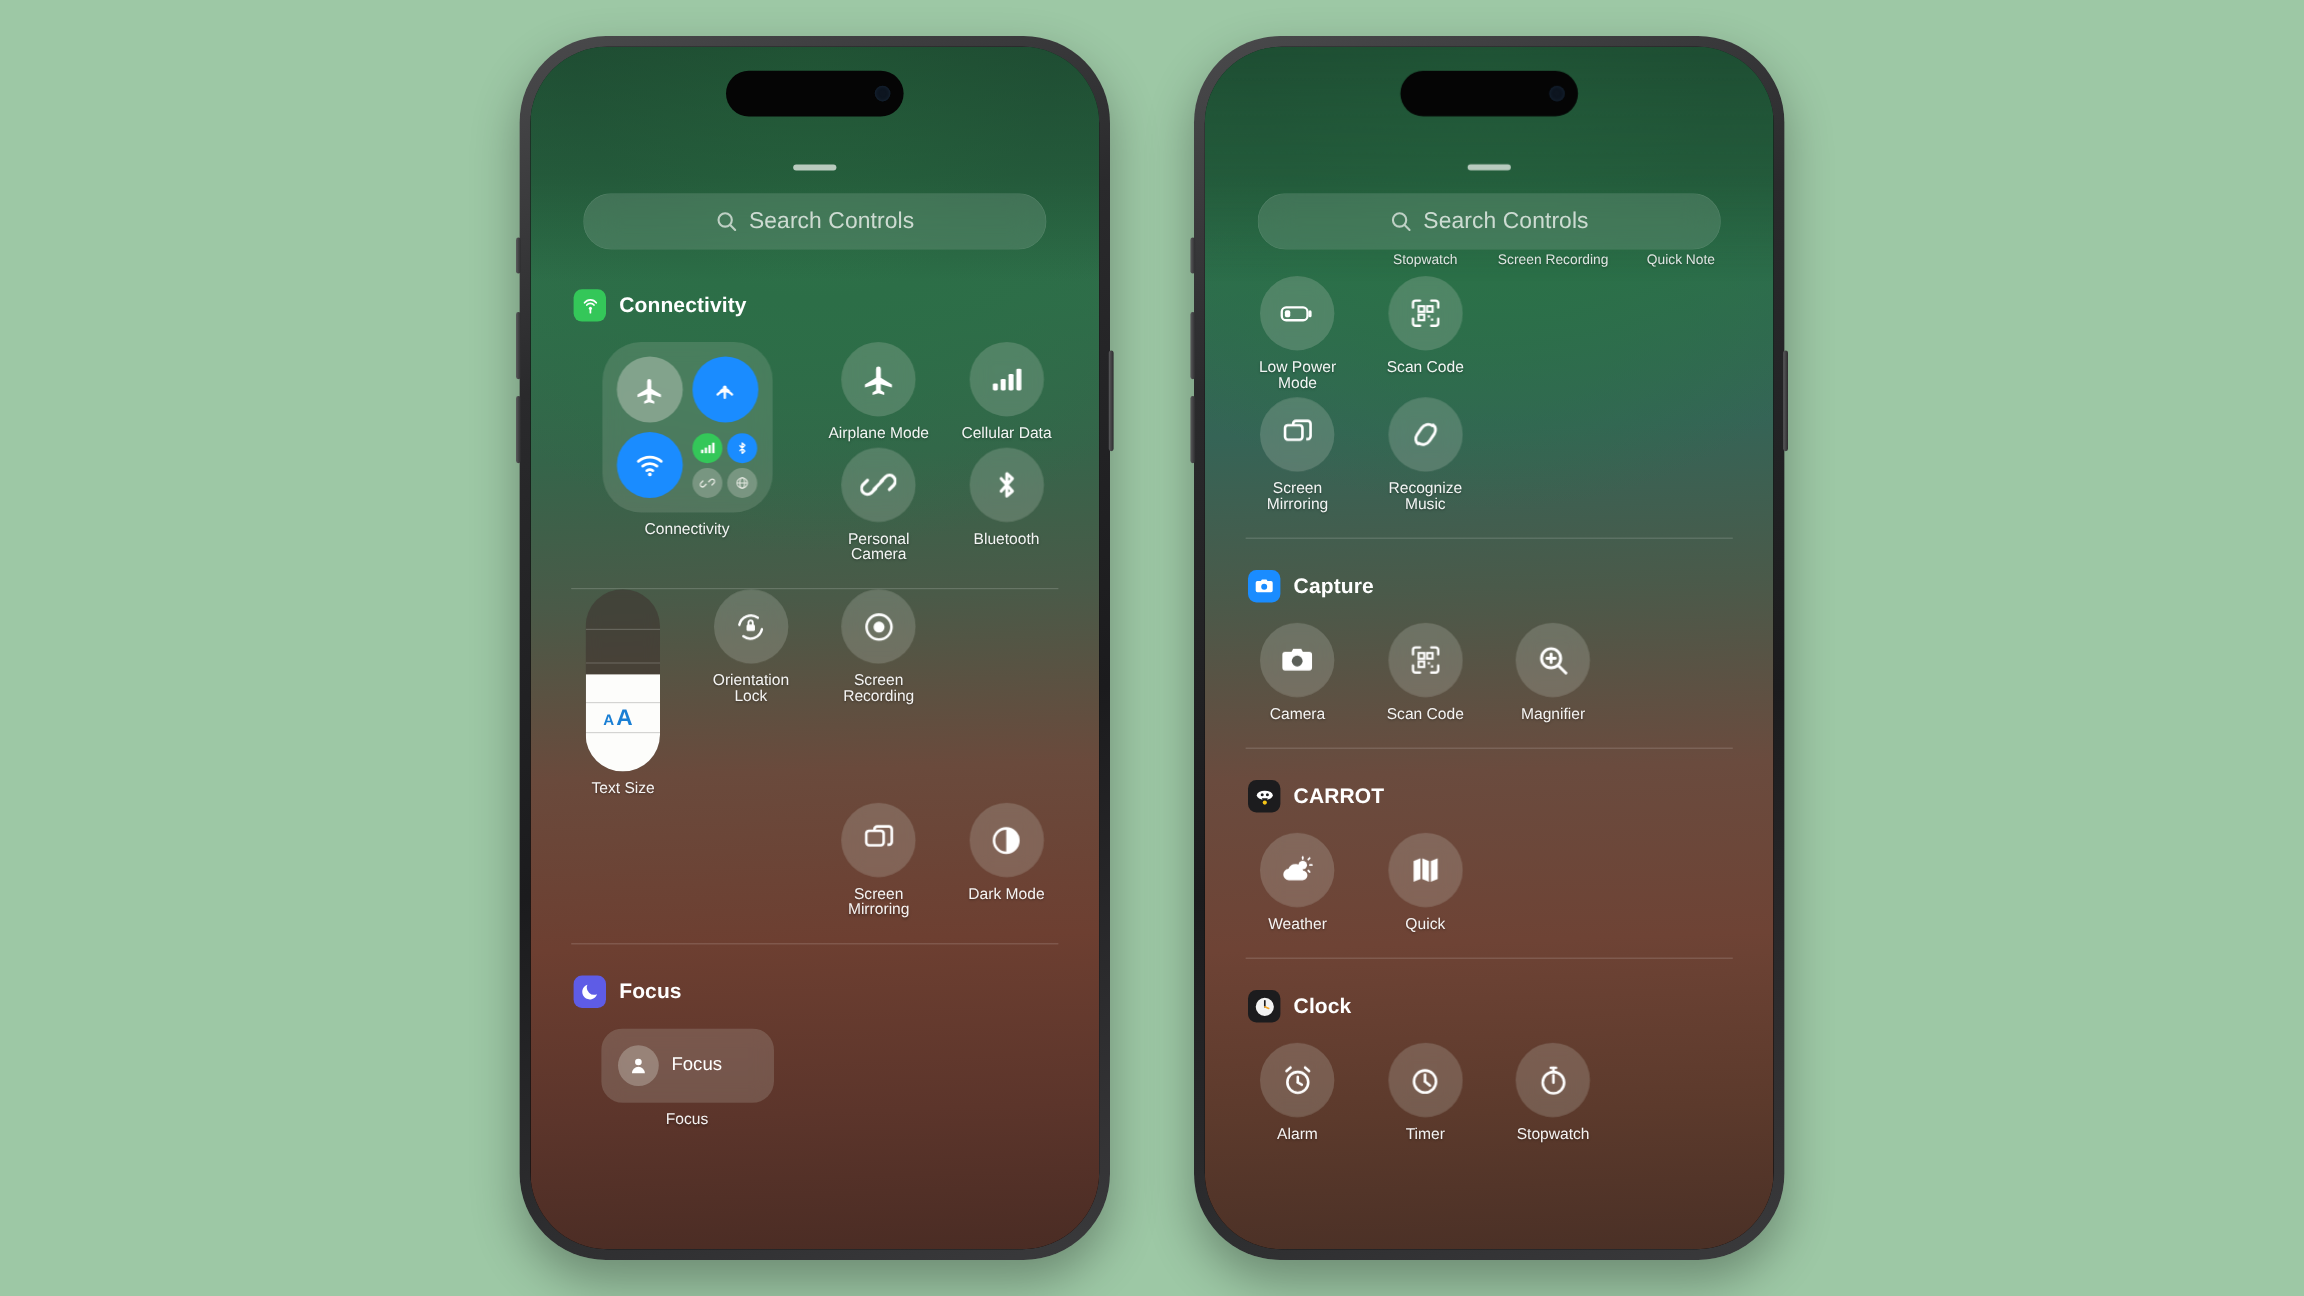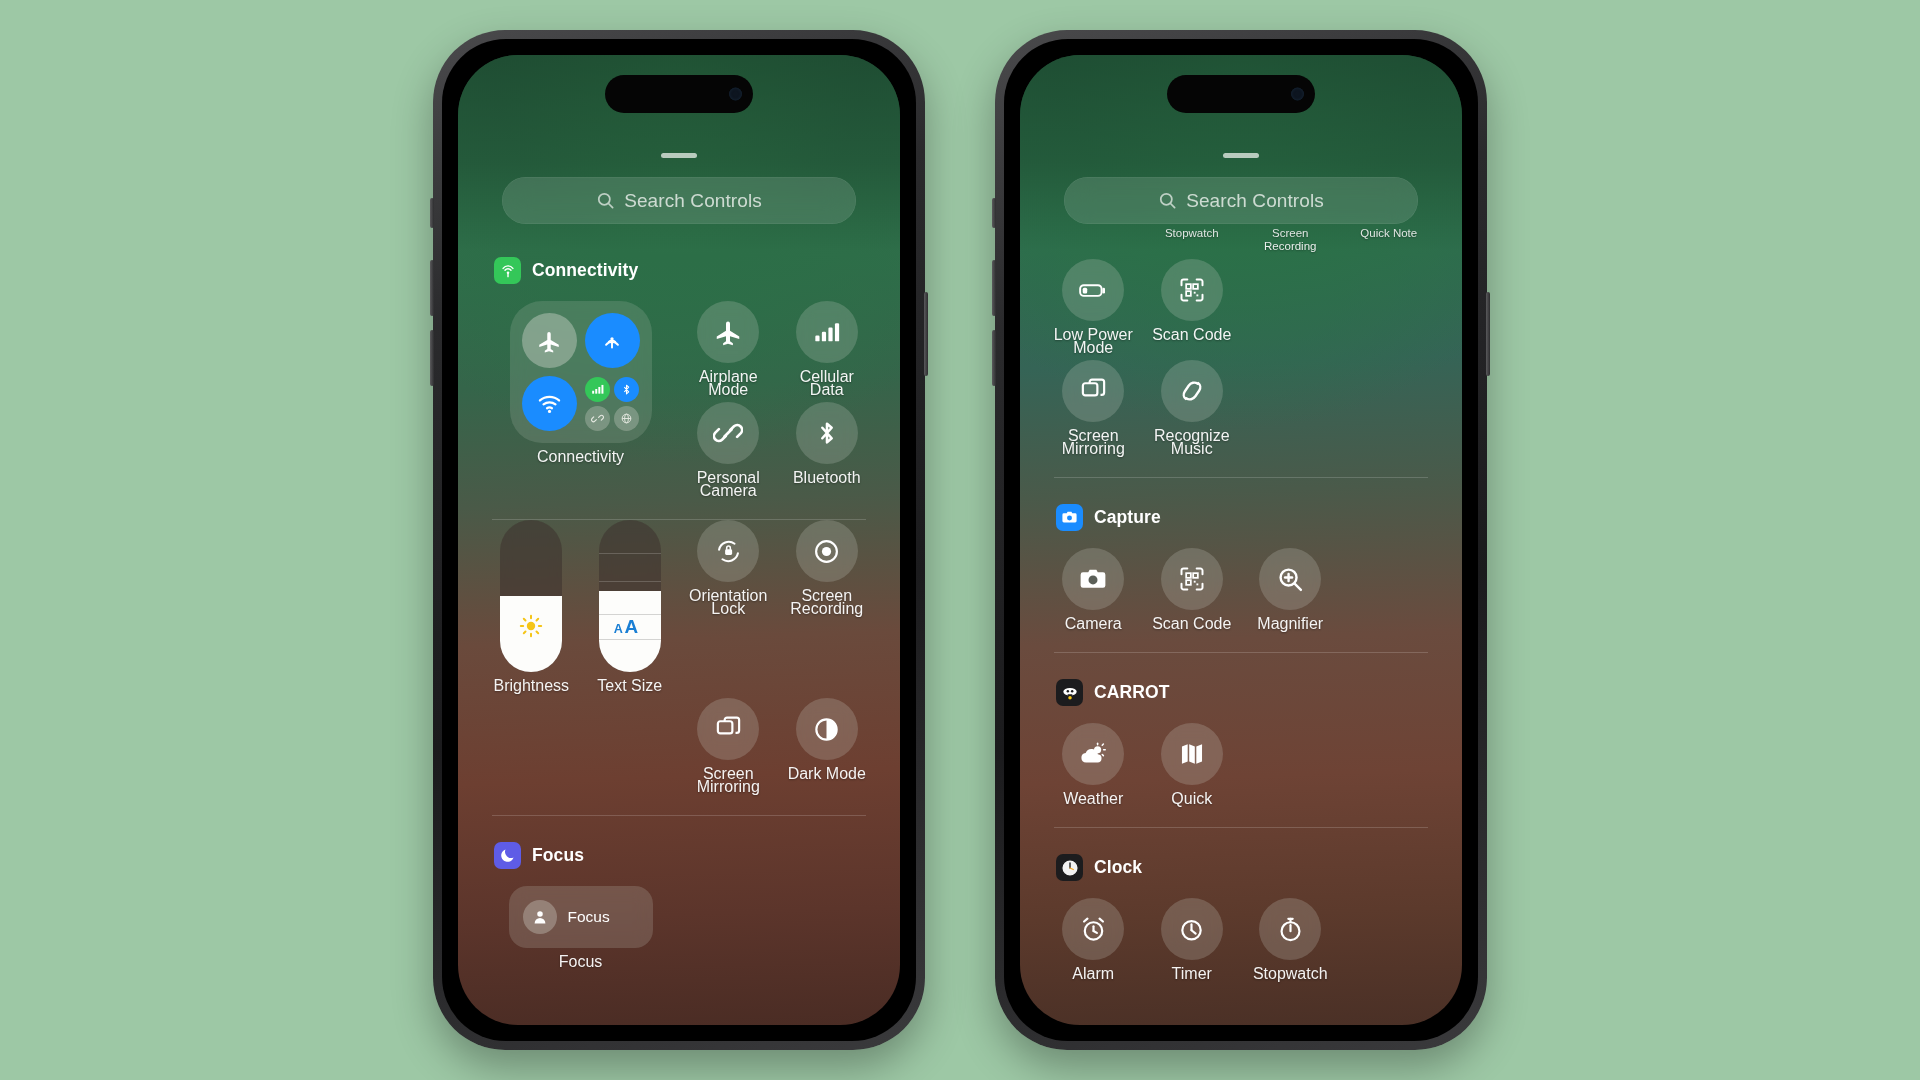--- a/index.html
+++ b/index.html
@@ -26,21 +26,21 @@
     background: linear-gradient(160deg, #4a4a4c 0%, #2a2a2c 25%, #1b1b1d 60%, #3a3a3c 100%);
     padding: 9px;
     box-shadow: 0 18px 40px rgba(0,0,0,.30);
     flex: 0 0 auto;
   }
   .phone-inner {
     position: relative;
     width: 100%; height: 100%;
     border-radius: 64px;
     background: #000;
-    padding: 16px;
+    padding: 0;
     overflow: hidden;
   }
   .screen {
     position: relative;
     width: 100%; height: 100%;
     border-radius: 60px;
     overflow: hidden;
     background:
       radial-gradient(120% 60% at 50% 0%, #2f7a4a 0%, #2c6e47 35%, transparent 70%),
       linear-gradient(178deg,
@@ -178,21 +178,21 @@
 
   .ctl-round {
     width: 62px; height: 62px; border-radius: 50%;
     background: rgba(210,215,205,.22);
     display: flex; align-items: center; justify-content: center;
     backdrop-filter: blur(8px);
   }
   .ctl-label {
     margin-top: 7px;
     color: rgba(255,255,255,.94);
-    font-size: 16px; line-height: 13px; text-align: center;
+    font-size: 13px; line-height: 13px; text-align: center;
     text-shadow: 0 1px 2px rgba(0,0,0,.35);
   }
 
   
   .conn-tile {
     width: 142px; height: 142px;
     border-radius: 32px;
     background: rgba(205,212,200,.17);
     backdrop-filter: blur(8px);
     display: grid;
@@ -423,41 +423,20 @@
                 </svg>
               </div>
               <div class="ctl-label">Bluetooth</div>
             </div>
           </div>
 
           <div class="divider"></div>
 
 
           <div class="grid">
-            <div class="cell">
-              <div class="slider">
-                <div class="fill" style="height:50%"></div>
-                <div class="gicon">
-                  <svg viewBox="0 0 24 24" width="24" height="24" fill="#f5c518">
-                    <circle cx="12" cy="12" r="4.2"></circle>
-                    <g stroke="#f5c518" stroke-width="2" stroke-linecap="round">
-                      <line x1="12" y1="1.8" x2="12" y2="4.2"></line>
-                        <line x1="12" y1="19.8" x2="12" y2="22.2"></line>
-                      <line x1="1.8" y1="12" x2="4.2" y2="12"></line>
-                        <line x1="19.8" y1="12" x2="22.2" y2="12"></line>
-                      <line x1="4.8" y1="4.8" x2="6.5" y2="6.5"></line>
-                        <line x1="17.5" y1="17.5" x2="19.2" y2="19.2"></line>
-                      <line x1="4.8" y1="19.2" x2="6.5" y2="17.5"></line>
-                        <line x1="17.5" y1="6.5" x2="19.2" y2="4.8"></line>
-                    </g>
-                  </svg>
-                </div>
-              </div>
-              <div class="ctl-label">Brightness</div>
-            </div>
 
             <div class="cell">
               <div class="slider">
                 <div class="line" style="top:22%"></div>
                 <div class="line" style="top:40%"></div>
                 <div class="fill" style="height:53%"></div>
                 <div class="line dark" style="top:62%"></div>
                 <div class="line dark" style="top:78%"></div>
                 <div class="gicon">
                   <svg viewBox="0 0 40 24" width="36" height="22" fill="#1a7fd4">

